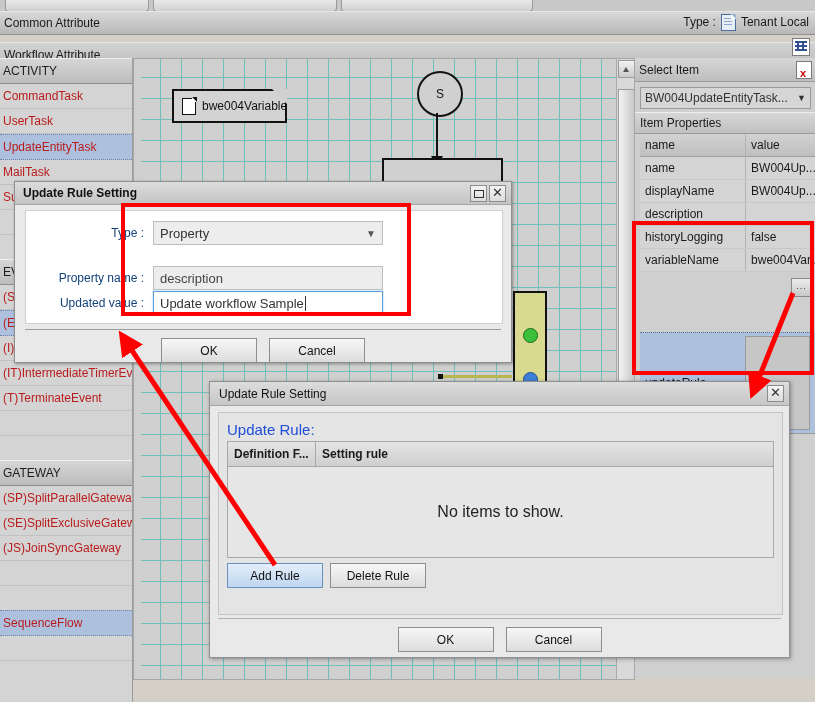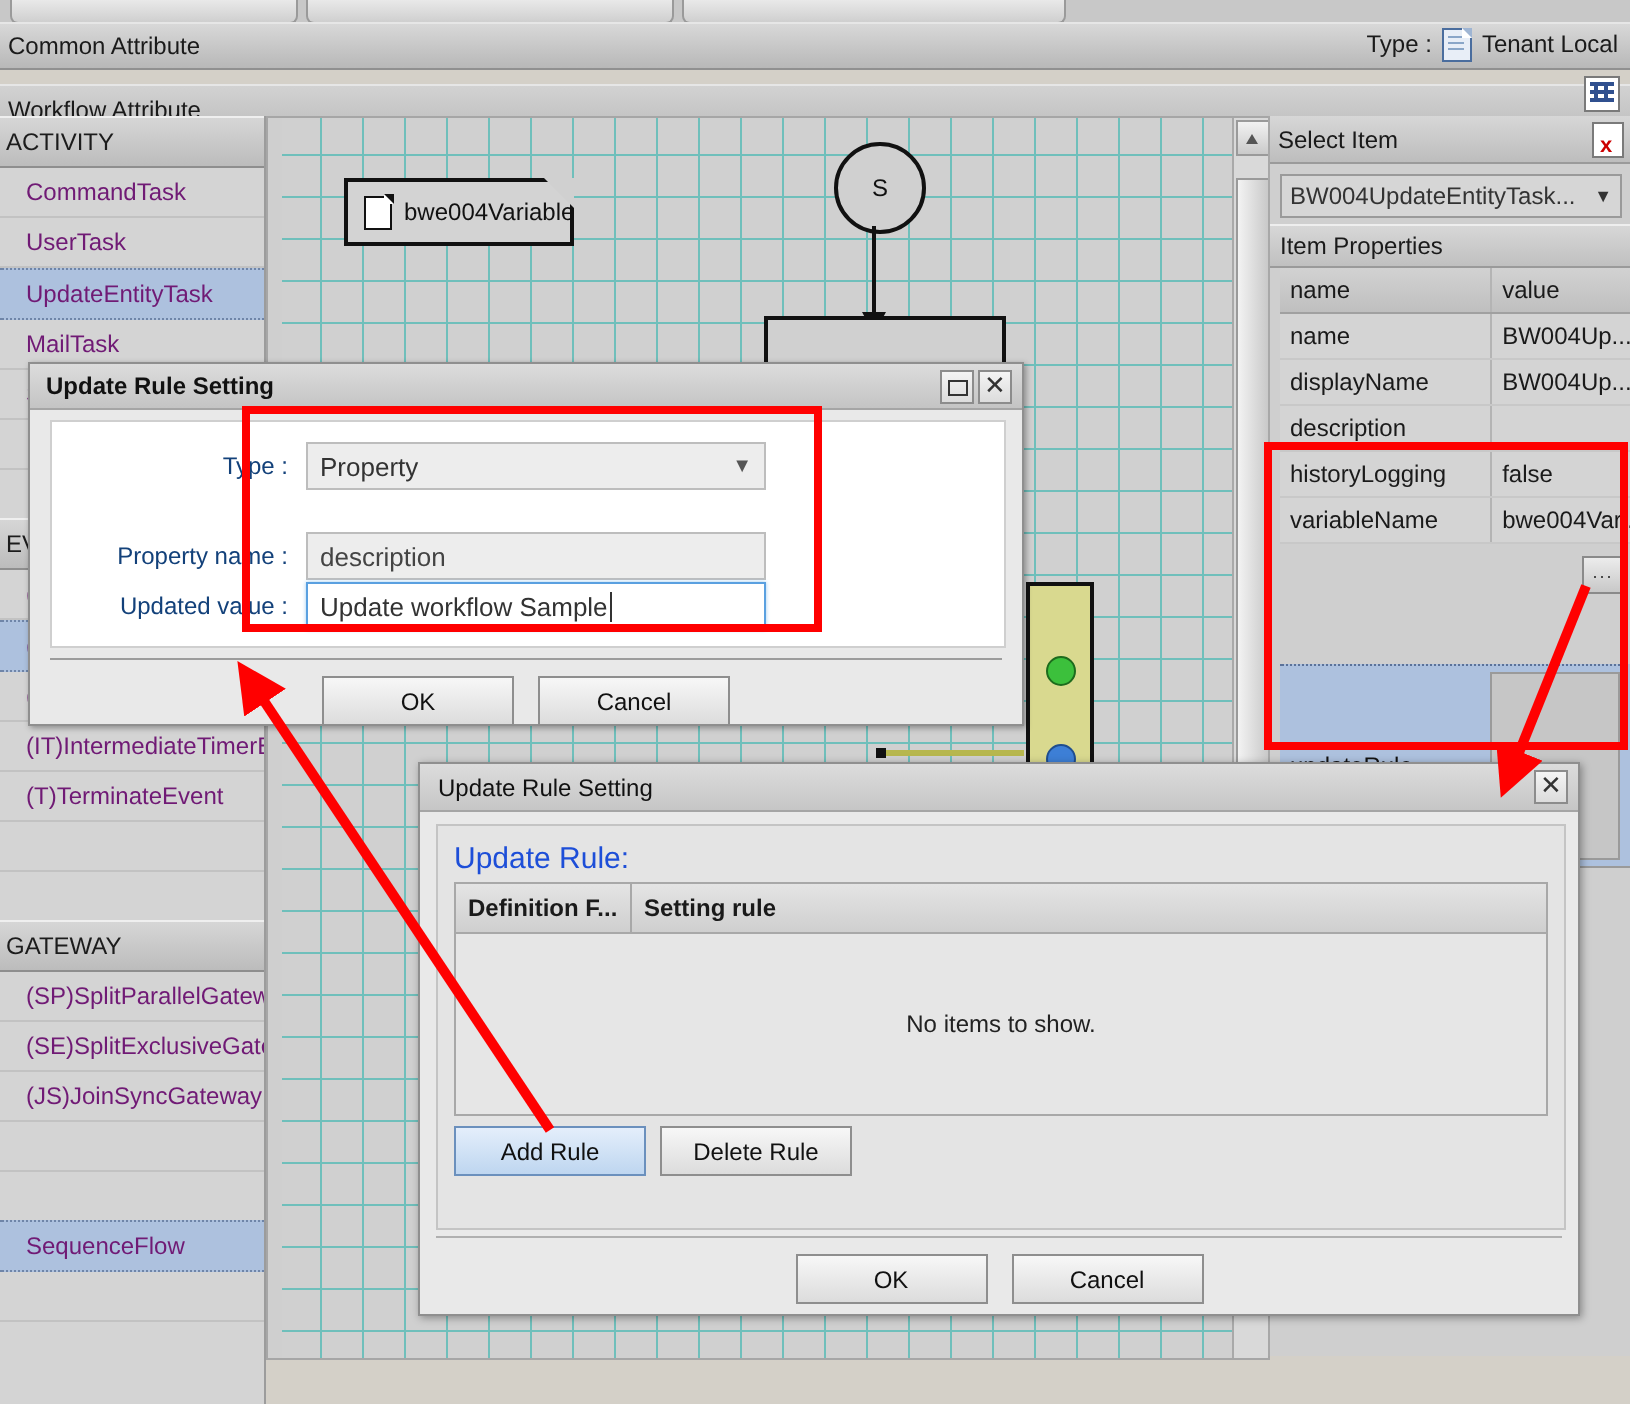--- a/index.html
+++ b/index.html
@@ -35,21 +35,21 @@
   .doc-ico .ln{position:absolute;left:2px;right:3px;height:1px;background:#8aa6c8;}
   #gridicon{position:absolute;right:5px;top:38px;width:16px;height:16px;background:#fff;border:1px solid #7a7a7a;}
   #gridicon i{position:absolute;background:#30508f;}
 
   
   #palette{left:0;top:58px;width:132px;height:644px;background:#d4d4d4;
       border-right:1px solid #9c9c9c;overflow:hidden;}
   .pal-group{height:24px;line-height:24px;background:linear-gradient(#d6d6d6,#bcbcbc);
       border-top:1px solid #efefef;border-bottom:1px solid #8e8e8e;padding-left:3px;
       font-size:12px;color:#1c1c1c;white-space:nowrap;overflow:hidden;}
-  .pal-item{height:24px;line-height:24px;padding-left:13px;font-size:12px;color:#701a75;
+  .pal-item{height:24px;line-height:24px;padding-left:3px;font-size:12px;color:#b91c1c;
       border-bottom:1px solid #c2c2c2;white-space:nowrap;overflow:hidden;background:#d4d4d4;}
   .pal-item.sel{background:#adc1de;border-top:1px dotted #6f85a8;border-bottom:1px dotted #6f85a8;}
   .pal-spacer{height:24px;background:#d4d4d4;border-bottom:1px solid #c2c2c2;}
   .pal-blank{height:24px;background:#d4d4d4;}
 
   
   #canvaswrap{left:133px;top:58px;width:500px;height:620px;background:#d0d0d0;
       border:1px solid #a6a6a6;overflow:hidden;}
   #canvas{position:absolute;left:7px;top:0;right:18px;bottom:0;
       background-color:#d0d0d0;
@@ -155,21 +155,21 @@
       display:flex;align-items:center;padding-left:9px;box-sizing:border-box;position:relative;}
   #dlgB .tbar .ttl{font-size:12px;color:#111;}
   #dlgB .panel{position:absolute;left:8px;top:30px;width:563px;height:201px;background:#e4e4e4;border:1px solid #c4c4c4;}
   #dlgB .ulabel{position:absolute;left:8px;top:8px;font-size:15px;color:#1d4ed8;}
   #dlgB .tblbox{position:absolute;left:8px;top:28px;width:545px;height:115px;background:#e6e6e6;border:1px solid #a8a8a8;}
   #dlgB .tblhdr{display:flex;height:24px;background:linear-gradient(#e4e4e4,#cfcfcf);border-bottom:1px solid #a8a8a8;font-weight:bold;}
   #dlgB .tblhdr div{line-height:24px;font-size:12px;padding-left:6px;}
   #dlgB .th1{width:88px;box-sizing:border-box;border-right:1px solid #a8a8a8;}
   #dlgB .th2{flex:1;box-sizing:border-box;}
   #dlgB .empty{position:absolute;left:0;top:24px;right:0;bottom:0;display:flex;align-items:center;
-      justify-content:center;font-size:12px;color:#222;}
+      justify-content:center;font-size:16px;color:#222;}
   #dlgB .rowbtns{position:absolute;left:8px;top:150px;display:flex;gap:7px;}
   #dlgB .sep{position:absolute;left:8px;top:236px;width:563px;height:1px;background:#b0b0b0;}
   #dlgB .btns{position:absolute;left:0;top:245px;width:579px;display:flex;justify-content:center;gap:12px;}
 
   
   .redbox{border:4px solid #f00;box-sizing:border-box;background:transparent;pointer-events:none;}
   #red-form{left:121px;top:203px;width:290px;height:113px;}
   #red-props{left:632px;top:221px;width:182px;height:154px;}
   svg.arrow{position:absolute;left:0;top:0;width:815px;height:702px;pointer-events:none;}
 </style>

